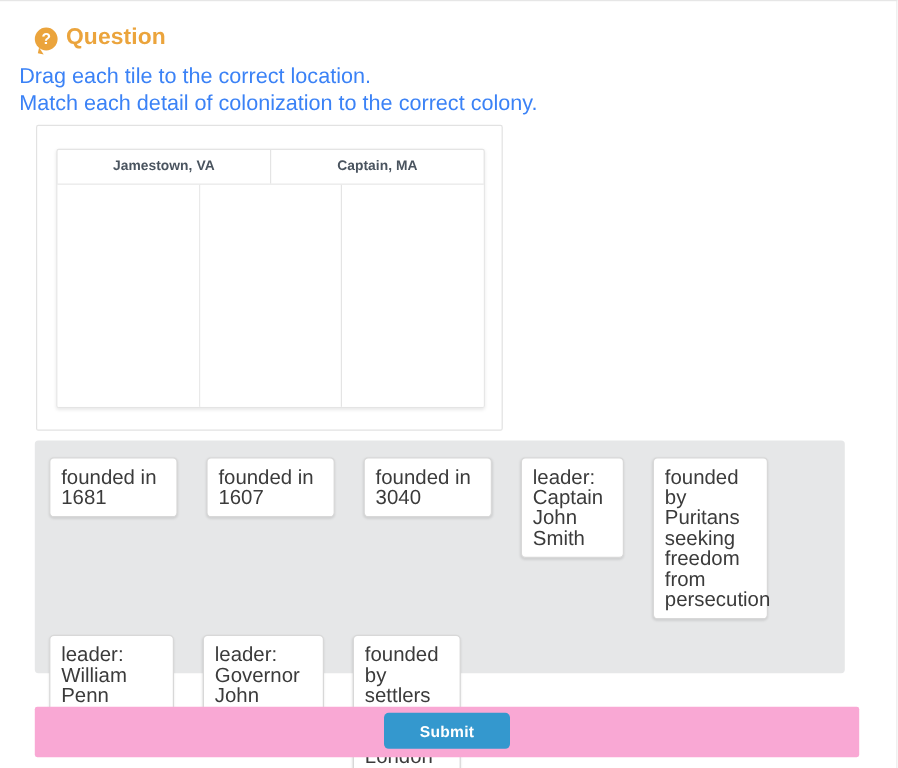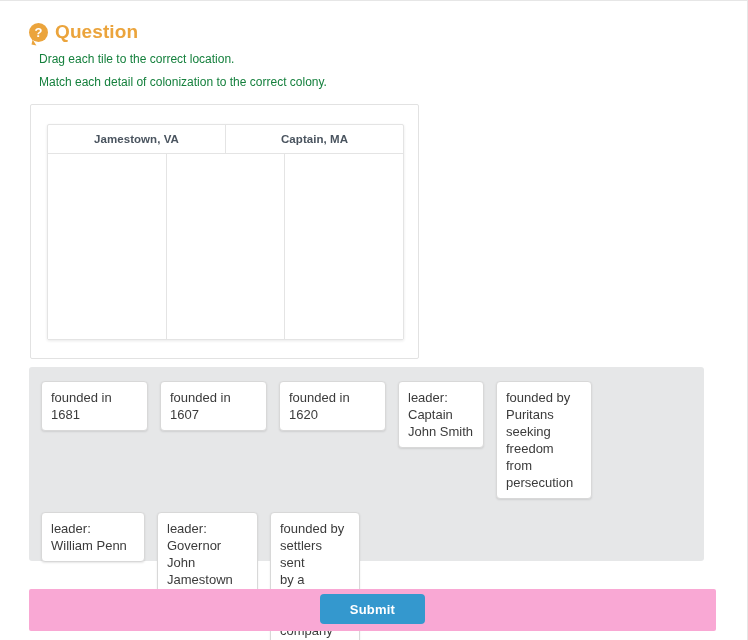--- a/index.html
+++ b/index.html
@@ -58,23 +58,23 @@
   }
   .q-title {
     font-size: 19px;
     color: #eba43c;
     font-weight: bold;
     letter-spacing: 0.1px;
   }
 
   .prompt-line {
     position: absolute;
-    left: 39px;
-    font-size: 12px;
-    color: #15803d;
+    left: 16px;
+    font-size: 18px;
+    color: #3b82f6;
     line-height: 1.35;
   }
   .prompt-1 { top: 50px; }
   .prompt-2 { top: 73px; }
 
   
   .dropzone-panel {
     position: absolute;
     left: 30px;
     top: 103px;
@@ -144,25 +144,25 @@
     align-items: flex-start;
     gap: 0;
   }
   .tile-row-2 { margin-top: 13px; }
 
   .tile {
     background: #ffffff;
     border: 1px solid #d8d8d8;
     border-radius: 4px;
     box-shadow: 0 1px 2px rgba(0,0,0,0.10);
-    font-size: 13px;
+    font-size: 17px;
     color: #3b3b3b;
     line-height: 17px;
     padding: 7px 9px;
-    margin-right: 12px;
+    margin-right: 24px;
     white-space: pre-line;
   }
 
   
   .submit-bar {
     position: absolute;
     left: 29px;
     top: 588px;
     width: 687px;
     height: 42px;
@@ -210,21 +210,21 @@
         <div class="drop-cell"></div>
         <div class="drop-cell"></div>
       </div>
     </div>
   </div>
 
   <div class="tile-bank">
     <div class="tile-row tile-row-1">
       <div class="tile" style="width:107px">founded in 1681</div>
       <div class="tile" style="width:107px">founded in 1607</div>
-      <div class="tile" style="width:107px">founded in 1620</div>
+      <div class="tile" style="width:107px">founded in 3040</div>
       <div class="tile" style="width:86px">leader:
 Captain
 John Smith</div>
       <div class="tile" style="width:96px">founded by
 Puritans seeking
 freedom from
 persecution</div>
     </div>
     <div class="tile-row tile-row-2">
       <div class="tile" style="width:104px">leader:

